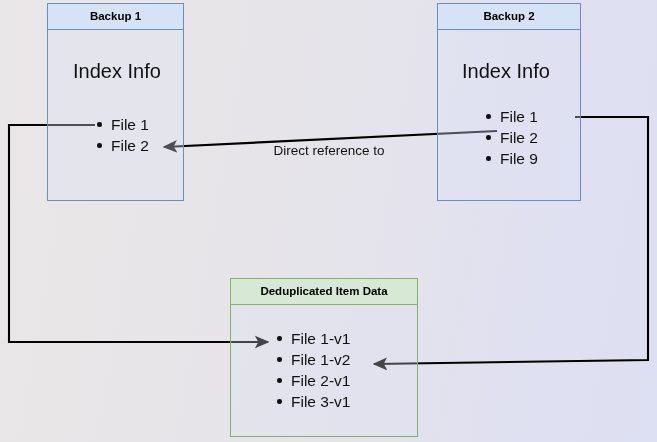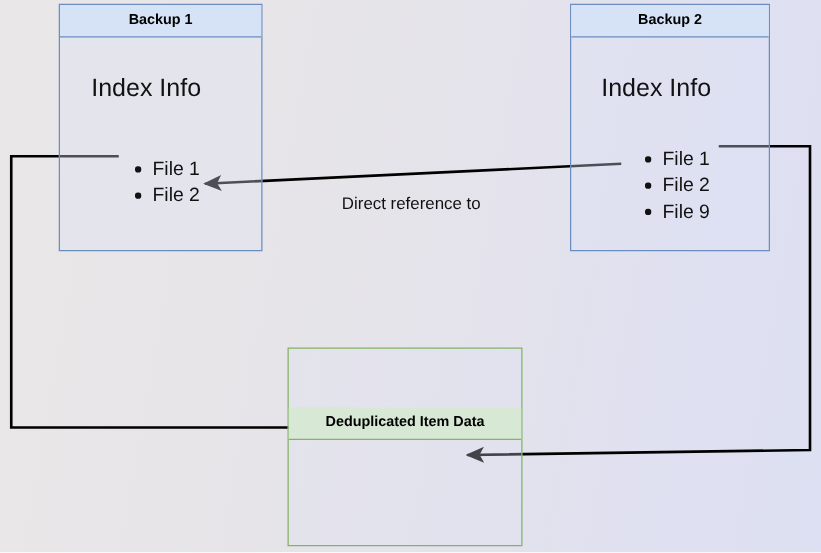--- a/index.html
+++ b/index.html
@@ -59,33 +59,32 @@
   }
 
   
   .box.green {
     border: 1.8px solid #82b366;
     background: rgba(223, 226, 242, 0.30);
   }
   .box.green .box-title {
     background: #d7e8d5;
     border-bottom: 1.8px solid #82b366;
-    margin-top: 47px;
   }
 
   .index-label {
     position: absolute;
     font-size: 20px;
     color: #111111;
     white-space: nowrap;
   }
 
   ul.filelist {
     position: absolute;
-    margin: 11px;
+    margin: 0;
     padding: 0;
     list-style: none;
   }
   ul.filelist li {
     position: relative;
     font-size: 15.5px;
     color: #111111;
     line-height: 21px;
     white-space: nowrap;
     padding-left: 14px;
@@ -122,44 +121,52 @@
       </marker>
     </defs>
 
     <path d="M 95 125 L 9 125 L 9 342 L 268 342" fill="none" stroke="#000000" stroke-width="2.1" stroke-linejoin="miter" stroke-linecap="butt" marker-end="url(#arrowR)"></path>
 
     <path d="M 575 117 L 648 117 L 648 360 L 374 364" fill="none" stroke="#000000" stroke-width="2.1" stroke-linejoin="miter" stroke-linecap="butt" marker-end="url(#arrowR)"></path>
 
     <path d="M 497 131 L 164 147" fill="none" stroke="#000000" stroke-width="2.1" stroke-linecap="butt" marker-end="url(#arrowR)"></path>
   </svg>
 
-  <div class="box blue" style="left:47px; top:3px; width:163px; height:198px;">
+  <div class="box blue" style="left:47px; top:3px; width:137px; height:198px;">
     <div class="box-title">Backup 1</div>
     <div class="box-body" style="height:171px;">
       <div class="index-label" style="left:25px; top:30px;">Index Info</div>
       <ul class="filelist" style="left:49px; top:84px;">
         <li>File 1</li>
         <li>File 2</li>
       </ul>
     </div>
   </div>
 
-  <div class="box blue" style="left:456px; top:3px; width:160px; height:198px;">
+  <div class="box blue" style="left:437px; top:3px; width:144px; height:198px;">
     <div class="box-title">Backup 2</div>
     <div class="box-body" style="height:171px;">
       <div class="index-label" style="left:24px; top:30px;">Index Info</div>
       <ul class="filelist" style="left:48px; top:76px;">
         <li>File 1</li>
         <li>File 2</li>
         <li>File 9</li>
       </ul>
     </div>
   </div>
 
   <div class="box green" style="left:230px; top:278px; width:188px; height:159px;">
     <div class="box-title">Deduplicated Item Data</div>
+    <div class="box-body" style="height:131px;">
+      <ul class="filelist" style="left:46px; top:23px;">
+        <li>File 1-v1</li>
+        <li>File 1-v2</li>
+        <li>File 2-v1</li>
+        <li>File 3-v1</li>
+      </ul>
+    </div>
   </div>
 
-  <div class="edge-label" style="left:244px; top:120px; width:170px;">
+  <div class="edge-label" style="left:244px; top:108px; width:170px;">
     <div>Direct reference to</div>
   </div>
 
 </div>
 
 </body></html>

